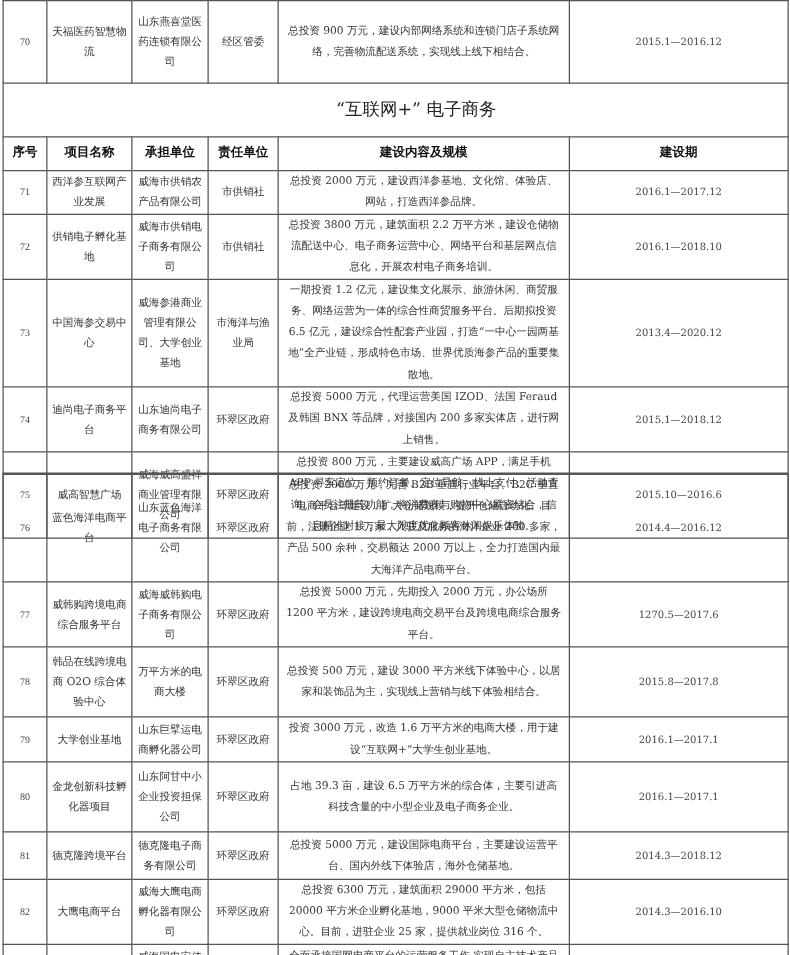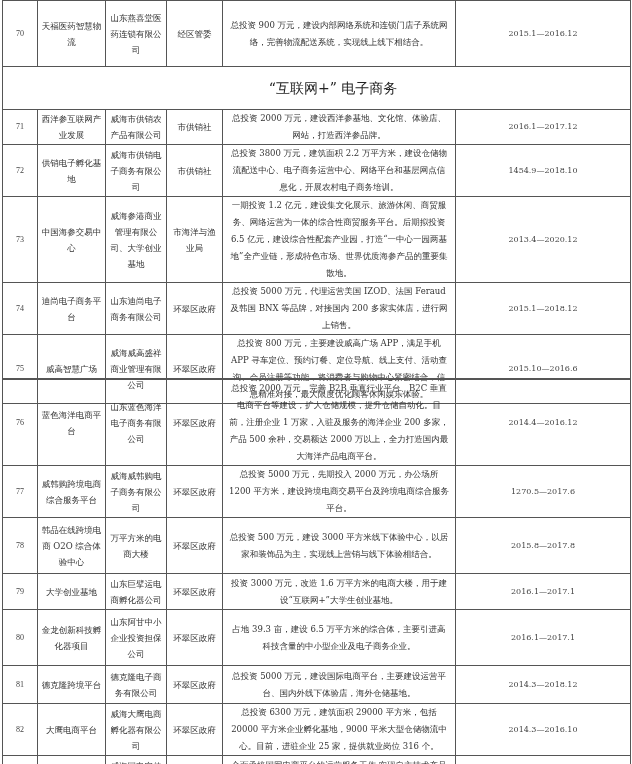--- a/index.html
+++ b/index.html
@@ -36,35 +36,43 @@
       <td class="num">70</td>
       <td>天福医药智慧物流</td>
       <td>山东燕喜堂医药连锁有限公司</td>
       <td>经区管委</td>
       <td class="desc">总投资 900 万元，建设内部网络系统和连锁门店子系统网络，完善物流配送系统，实现线上线下相结合。</td>
       <td class="date">2015.1—2016.12</td>
     </tr>
     <tr>
       <td colspan="6" class="section-title">“互联网+” 电子商务</td>
     </tr>
+    <tr>
+      <th>序号</th>
+      <th>项目名称</th>
+      <th>承担单位</th>
+      <th>责任单位</th>
+      <th class="desc-h">建设内容及规模</th>
+      <th>建设期</th>
+    </tr>
     <tr style="height:33px;">
       <td class="num">71</td>
       <td>西洋参互联网产业发展</td>
       <td>威海市供销农产品有限公司</td>
       <td>市供销社</td>
       <td class="desc">总投资 2000 万元，建设西洋参基地、文化馆、体验店、网站，打造西洋参品牌。</td>
       <td class="date">2016.1—2017.12</td>
     </tr>
     <tr style="height:38px;">
       <td class="num">72</td>
       <td>供销电子孵化基地</td>
       <td>威海市供销电子商务有限公司</td>
       <td>市供销社</td>
       <td class="desc">总投资 3800 万元，建筑面积 2.2 万平方米，建设仓储物流配送中心、电子商务运营中心、网络平台和基层网点信息化，开展农村电子商务培训。</td>
-      <td class="date">1454.9—2018.10</td>
+      <td class="date">2016.1—2018.10</td>
     </tr>
     <tr style="height:70px;">
       <td class="num">73</td>
       <td>中国海参交易中心</td>
       <td>威海参港商业管理有限公司、大学创业基地</td>
       <td>市海洋与渔业局</td>
       <td class="desc">一期投资 1.2 亿元，建设集文化展示、旅游休闲、商贸服务、网络运营为一体的综合性商贸服务平台。后期拟投资 6.5 亿元，建设综合性配套产业园，打造“一中心一园两基地”全产业链，形成特色市场、世界优质海参产品的重要集散地。</td>
       <td class="date">2013.4—2020.12</td>
     </tr>
     <tr style="height:47px;">

